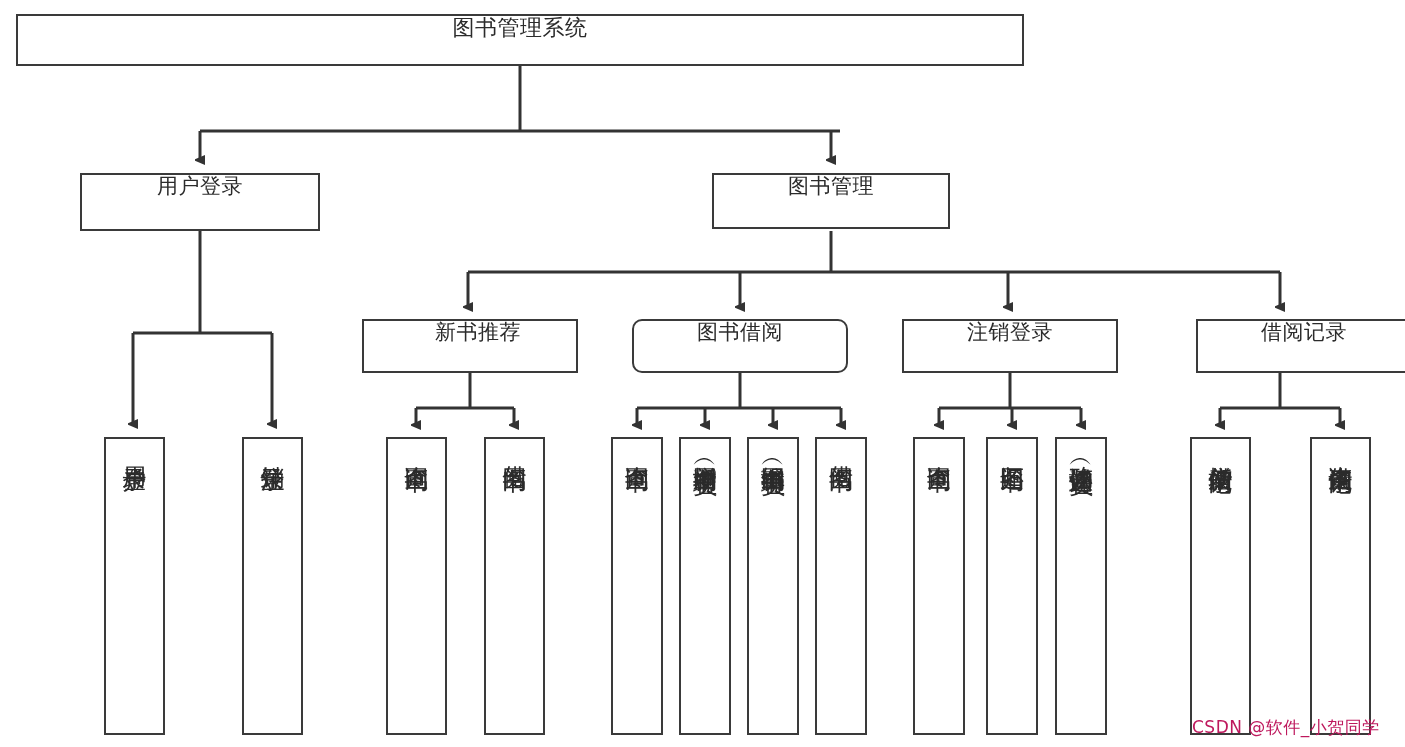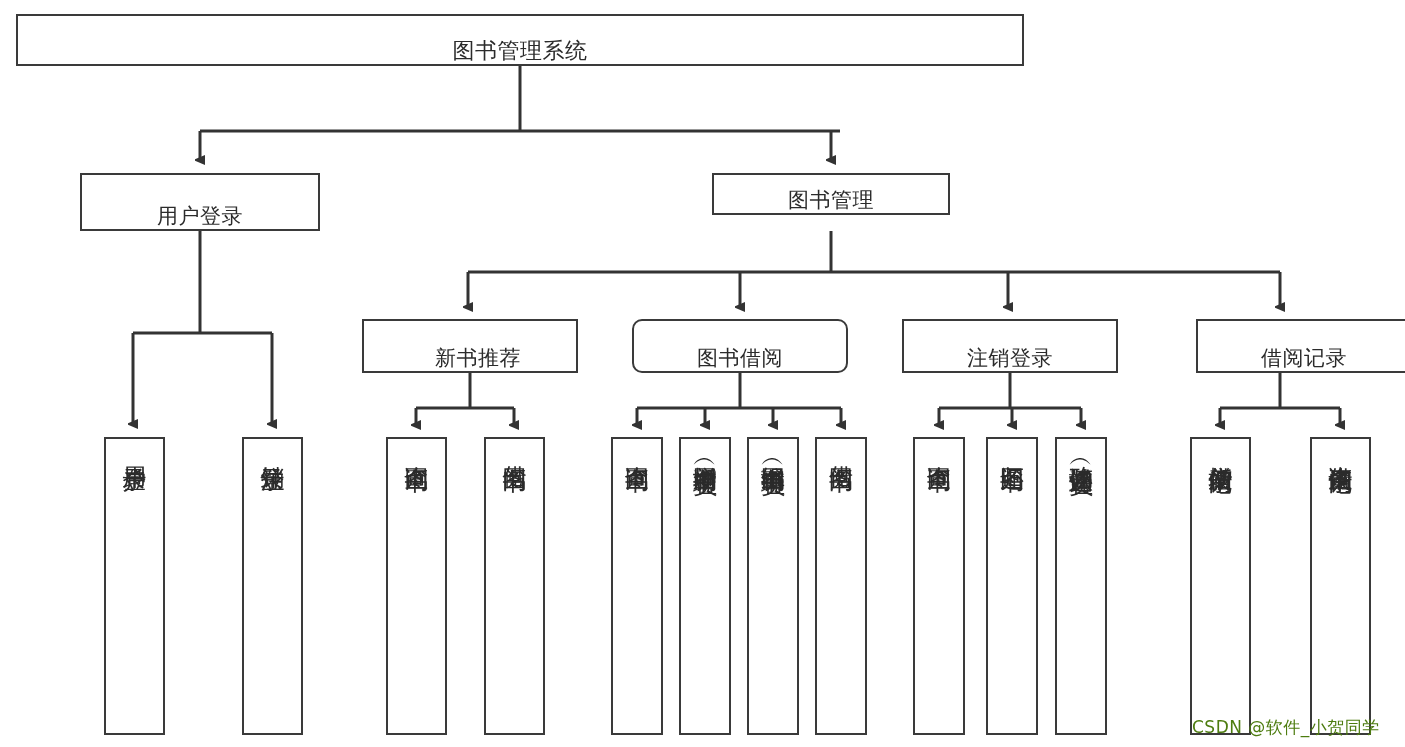--- a/index.html
+++ b/index.html
@@ -25,21 +25,21 @@
     width: 1405px;
     height: 747px;
     pointer-events: none;
   }
   .node {
     position: absolute;
     box-sizing: border-box;
     background: #ffffff;
     border: 2px solid #3a3a3a;
     display: flex;
-    align-items: flex-end;
+    align-items: flex-start;
     justify-content: center;
     color: #2b2b2b;
     line-height: 1.12;
     text-align: center;
   }
   .node .label {
     display: block;
     white-space: pre-line;
   }
   
@@ -58,21 +58,21 @@
   .node.v .label {
     writing-mode: vertical-rl;
     text-orientation: upright;
     font-size: 24px;
     line-height: 1.0;
     letter-spacing: 1px;
     white-space: nowrap;
   }
   .watermark {
     position: absolute;
-    color: #4d7c0f;
+    color: #be185d;
     font-size: 17px;
     letter-spacing: 0.5px;
     white-space: nowrap;
     user-select: none;
   }
 </style>
 </head>
 <body>
 
 <div id="canvas">
@@ -128,21 +128,21 @@
   </svg>
 
   <div class="node h root" style="left:16px; top:14px; width:1008px; height:52px;">
     <span class="label">图书管理系统</span>
   </div>
 
   <div class="node h" style="left:80px; top:173px; width:240px; height:58px;">
     <span class="label">用户登录</span>
   </div>
 
-  <div class="node h" style="left:712px; top:173px; width:238px; height:42px;">
+  <div class="node h" style="left:712px; top:173px; width:238px; height:56px;">
     <span class="label">图书管理</span>
   </div>
 
   <div class="node h" style="left:362px; top:319px; width:216px; height:54px;padding-left:16px;">
     <span class="label">新书推荐</span>
   </div>
 
   <div class="node h" style="left:632px; top:319px; width:216px; height:54px;border-radius:10px;">
     <span class="label">图书借阅</span>
   </div>

